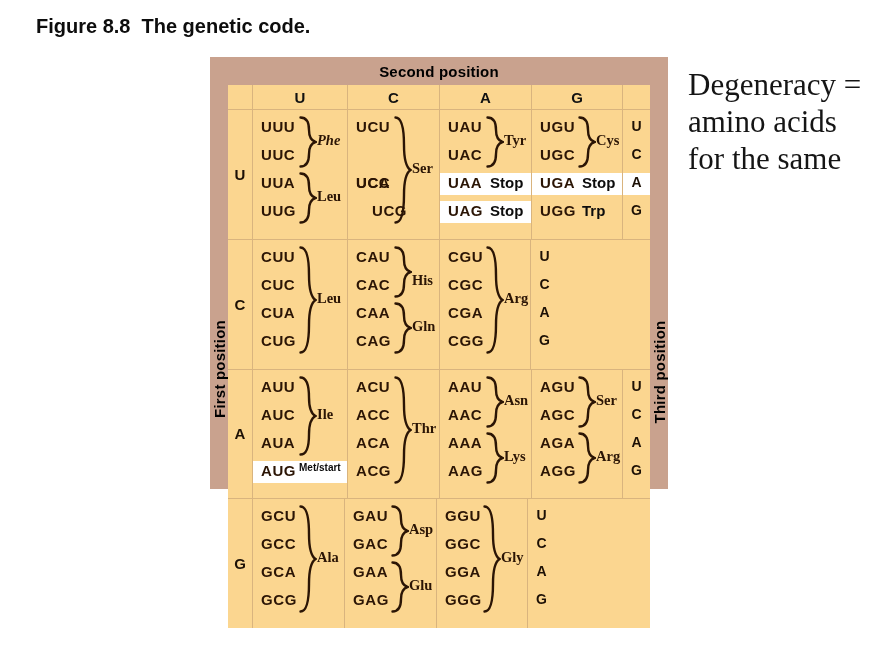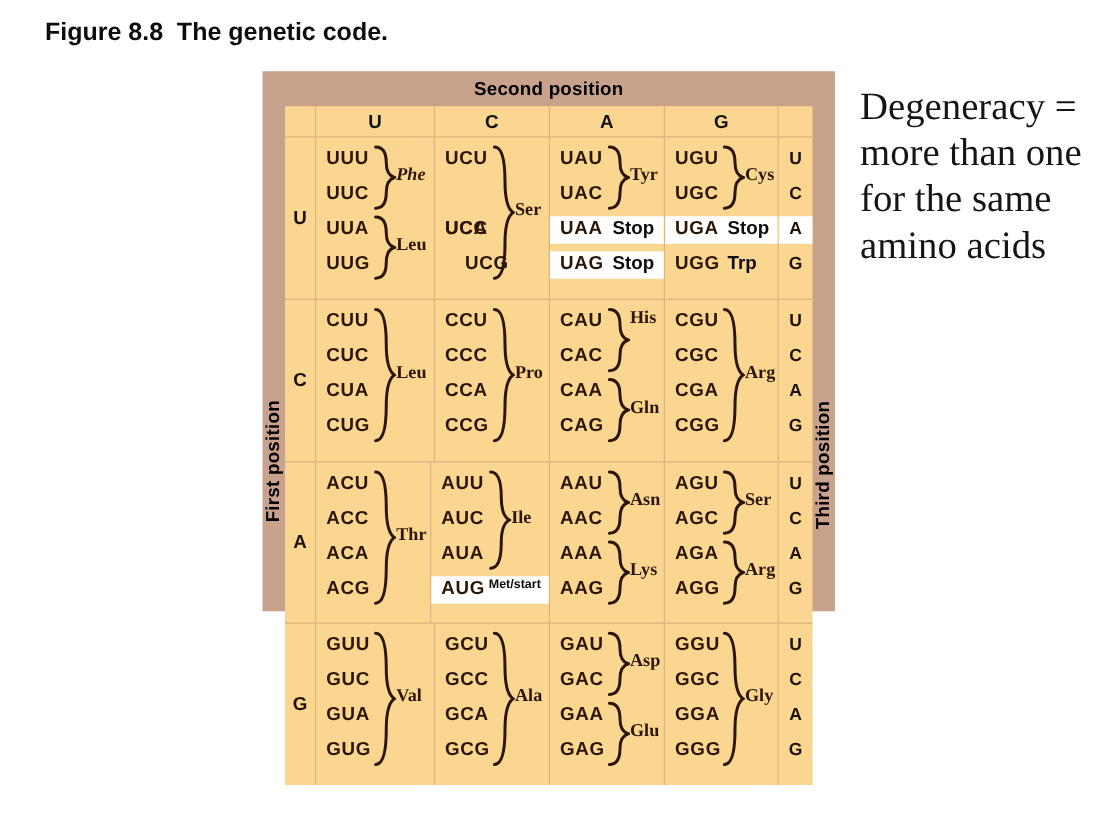--- a/index.html
+++ b/index.html
@@ -146,39 +146,29 @@
           <div class="cell codon-cell w-u">
             <div class="codon" style="top: 8px;">CUU</div>
             <div class="codon" style="top: 36px;">CUC</div>
             <div class="codon" style="top: 64px;">CUA</div>
             <div class="codon" style="top: 92px;">CUG</div>
             <div class="brace" style="top: 6px;"><svg width="18" height="108" viewBox="0 0 18 108">
                 <path d="M1.5,1.5 Q10,1.5 10,29.2 Q10,49.7 16.5,54.0 Q10,58.3 10,78.8 Q10,106.5 1.5,106.5" fill="none" stroke="#2b1505" stroke-width="2.4" stroke-linecap="round"></path>
               </svg></div>
             <div class="amino" style="top: 50px;">Leu</div>
           </div>
-          <div class="cell codon-cell w-c">
-            <div class="codon" style="top: 8px;">CCU</div>
-            <div class="codon" style="top: 36px;">CCC</div>
-            <div class="codon" style="top: 64px;">CCA</div>
-            <div class="codon" style="top: 92px;">CCG</div>
-            <div class="brace" style="top: 6px;"><svg width="18" height="108" viewBox="0 0 18 108">
-                <path d="M1.5,1.5 Q10,1.5 10,29.2 Q10,49.7 16.5,54.0 Q10,58.3 10,78.8 Q10,106.5 1.5,106.5" fill="none" stroke="#2b1505" stroke-width="2.4" stroke-linecap="round"></path>
-              </svg></div>
-            <div class="amino" style="top: 50px;">Pro</div>
-          </div>
           <div class="cell codon-cell w-a">
             <div class="codon" style="top: 8px;">CAU</div>
             <div class="codon" style="top: 36px;">CAC</div>
             <div class="codon" style="top: 64px; text-align: center;">CAA</div>
             <div class="codon" style="top: 92px;">CAG</div>
             <div class="brace" style="top: 6px;"><svg width="18" height="52" viewBox="0 0 18 52">
                 <path d="M1.5,1.5 Q10,1.5 10,14.0 Q10,23.9 16.5,26.0 Q10,28.1 10,38.0 Q10,50.5 1.5,50.5" fill="none" stroke="#2b1505" stroke-width="2.4" stroke-linecap="round"></path>
               </svg></div>
-            <div class="amino" style="top: 6px;">His</div>
+            <div class="amino" style="top: 32px;">His</div>
             <div class="brace" style="top: 62px;"><svg width="18" height="52" viewBox="0 0 18 52">
                 <path d="M1.5,1.5 Q10,1.5 10,14.0 Q10,23.9 16.5,26.0 Q10,28.1 10,38.0 Q10,50.5 1.5,50.5" fill="none" stroke="#2b1505" stroke-width="2.4" stroke-linecap="round"></path>
               </svg></div>
             <div class="amino" style="top: 78px;">Gln</div>
           </div>
           <div class="cell codon-cell w-g">
             <div class="codon" style="top: 8px;">CGU</div>
             <div class="codon" style="top: 36px;">CGC</div>
             <div class="codon" style="top: 64px;">CGA</div>
             <div class="codon" style="top: 92px;">CGG</div>
@@ -189,42 +179,42 @@
           </div>
           <div class="cell third-col w-third last">
             <div class="third-letter" style="top: 8px;">U</div>
             <div class="third-letter" style="top: 36px;">C</div>
             <div class="third-letter" style="top: 64px;">A</div>
             <div class="third-letter" style="top: 92px;">G</div>
           </div>
         </div>
         <div class="block-row">
           <div class="cell first-col w-first">A</div>
-          <div class="cell codon-cell w-c">
-            <div class="codon" style="top: 8px;">ACU</div>
-            <div class="codon" style="top: 36px;">ACC</div>
-            <div class="codon" style="top: 64px;">ACA</div>
-            <div class="codon" style="top: 92px;">ACG</div>
-            <div class="brace" style="top: 6px;"><svg width="18" height="108" viewBox="0 0 18 108">
-                <path d="M1.5,1.5 Q10,1.5 10,29.2 Q10,49.7 16.5,54.0 Q10,58.3 10,78.8 Q10,106.5 1.5,106.5" fill="none" stroke="#2b1505" stroke-width="2.4" stroke-linecap="round"></path>
-              </svg></div>
-            <div class="amino" style="top: 50px;">Thr</div>
-          </div>
           <div class="cell codon-cell w-u">
             <div class="codon" style="top: 8px;">AUU</div>
             <div class="codon" style="top: 36px;">AUC</div>
             <div class="codon" style="top: 64px;">AUA</div>
             <div class="band" style="top: 91px;"></div>
             <div class="codon" style="top: 92px;">AUG</div>
             <div class="inline-label small" style="top: 92px;">Met/start</div>
             <div class="brace" style="top: 6px;"><svg width="18" height="80" viewBox="0 0 18 80">
                 <path d="M1.5,1.5 Q10,1.5 10,21.6 Q10,36.8 16.5,40.0 Q10,43.2 10,58.4 Q10,78.5 1.5,78.5" fill="none" stroke="#2b1505" stroke-width="2.4" stroke-linecap="round"></path>
               </svg></div>
             <div class="amino" style="top: 36px;">Ile</div>
           </div>
+          <div class="cell codon-cell w-c">
+            <div class="codon" style="top: 8px;">ACU</div>
+            <div class="codon" style="top: 36px;">ACC</div>
+            <div class="codon" style="top: 64px;">ACA</div>
+            <div class="codon" style="top: 92px;">ACG</div>
+            <div class="brace" style="top: 6px;"><svg width="18" height="108" viewBox="0 0 18 108">
+                <path d="M1.5,1.5 Q10,1.5 10,29.2 Q10,49.7 16.5,54.0 Q10,58.3 10,78.8 Q10,106.5 1.5,106.5" fill="none" stroke="#2b1505" stroke-width="2.4" stroke-linecap="round"></path>
+              </svg></div>
+            <div class="amino" style="top: 50px;">Thr</div>
+          </div>
           <div class="cell codon-cell w-a">
             <div class="codon" style="top: 8px;">AAU</div>
             <div class="codon" style="top: 36px;">AAC</div>
             <div class="codon" style="top: 64px;">AAA</div>
             <div class="codon" style="top: 92px;">AAG</div>
             <div class="brace" style="top: 6px;"><svg width="18" height="52" viewBox="0 0 18 52">
                 <path d="M1.5,1.5 Q10,1.5 10,14.0 Q10,23.9 16.5,26.0 Q10,28.1 10,38.0 Q10,50.5 1.5,50.5" fill="none" stroke="#2b1505" stroke-width="2.4" stroke-linecap="round"></path>
               </svg></div>
             <div class="amino" style="top: 22px;">Asn</div>
             <div class="brace" style="top: 62px;"><svg width="18" height="52" viewBox="0 0 18 52">
@@ -248,30 +238,20 @@
           </div>
           <div class="cell third-col w-third last">
             <div class="third-letter" style="top: 8px;">U</div>
             <div class="third-letter" style="top: 36px;">C</div>
             <div class="third-letter" style="top: 64px;">A</div>
             <div class="third-letter" style="top: 92px;">G</div>
           </div>
         </div>
         <div class="block-row">
           <div class="cell first-col w-first">G</div>
-          <div class="cell codon-cell w-u">
-            <div class="codon" style="top: 8px;">GUU</div>
-            <div class="codon" style="top: 36px;">GUC</div>
-            <div class="codon" style="top: 64px;">GUA</div>
-            <div class="codon" style="top: 92px;">GUG</div>
-            <div class="brace" style="top: 6px;"><svg width="18" height="108" viewBox="0 0 18 108">
-                <path d="M1.5,1.5 Q10,1.5 10,29.2 Q10,49.7 16.5,54.0 Q10,58.3 10,78.8 Q10,106.5 1.5,106.5" fill="none" stroke="#2b1505" stroke-width="2.4" stroke-linecap="round"></path>
-              </svg></div>
-            <div class="amino" style="top: 50px;">Val</div>
-          </div>
           <div class="cell codon-cell w-c">
             <div class="codon" style="top: 8px;">GCU</div>
             <div class="codon" style="top: 36px;">GCC</div>
             <div class="codon" style="top: 64px;">GCA</div>
             <div class="codon" style="top: 92px;">GCG</div>
             <div class="brace" style="top: 6px;"><svg width="18" height="108" viewBox="0 0 18 108">
                 <path d="M1.5,1.5 Q10,1.5 10,29.2 Q10,49.7 16.5,54.0 Q10,58.3 10,78.8 Q10,106.5 1.5,106.5" fill="none" stroke="#2b1505" stroke-width="2.4" stroke-linecap="round"></path>
               </svg></div>
             <div class="amino" style="top: 50px;">Ala</div>
           </div>
@@ -305,16 +285,15 @@
             <div class="third-letter" style="top: 64px;">A</div>
             <div class="third-letter" style="top: 92px;">G</div>
           </div>
         </div>
       </div>
   </div>
 </div>
 
 <div class="annotation">
   <div>Degeneracy =</div>
-  <div>more than one</div>
+  <div>amino acids</div>
   <div>for the same</div>
-  <div>amino acids</div>
 </div>
 
 </body></html>

